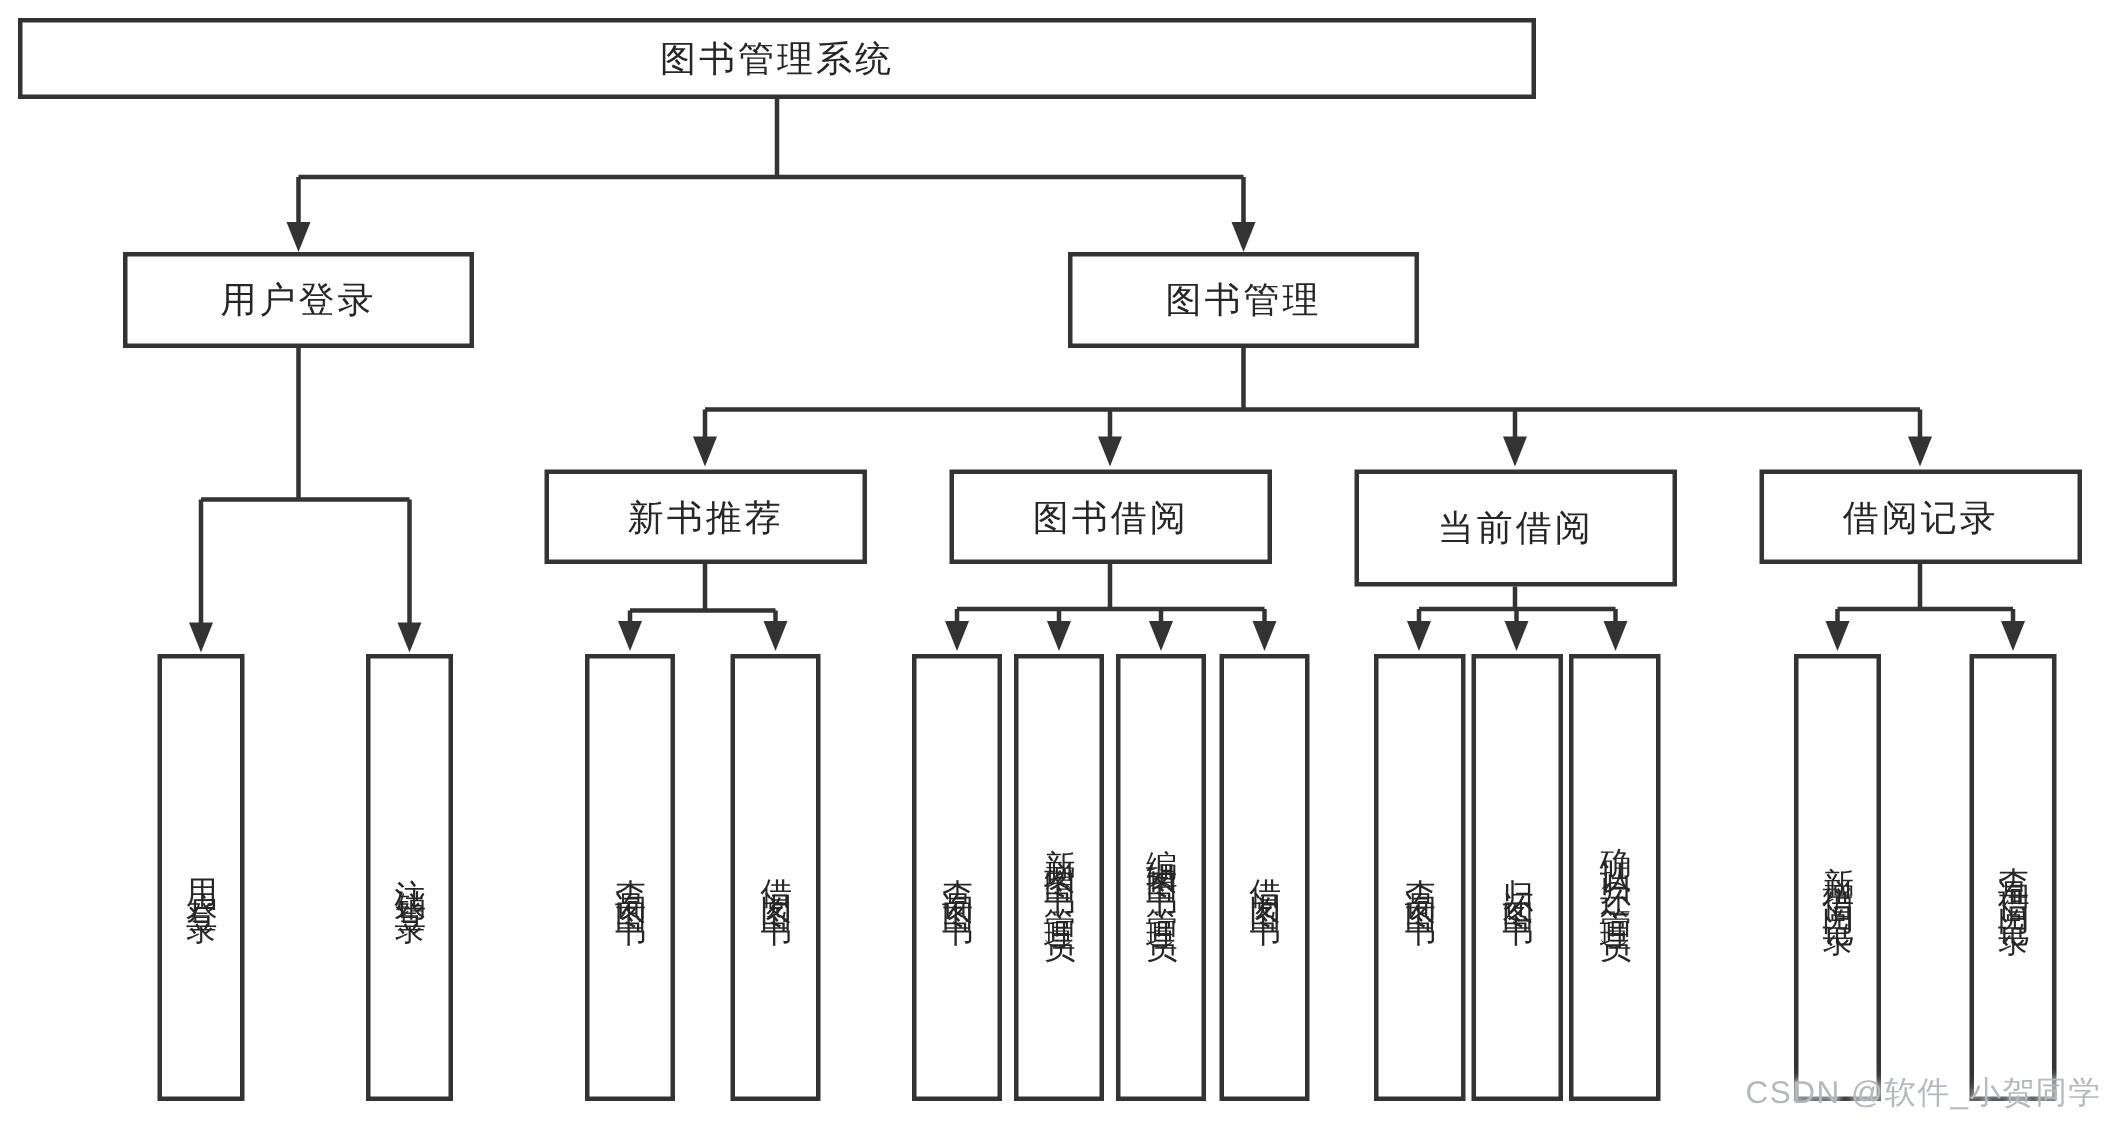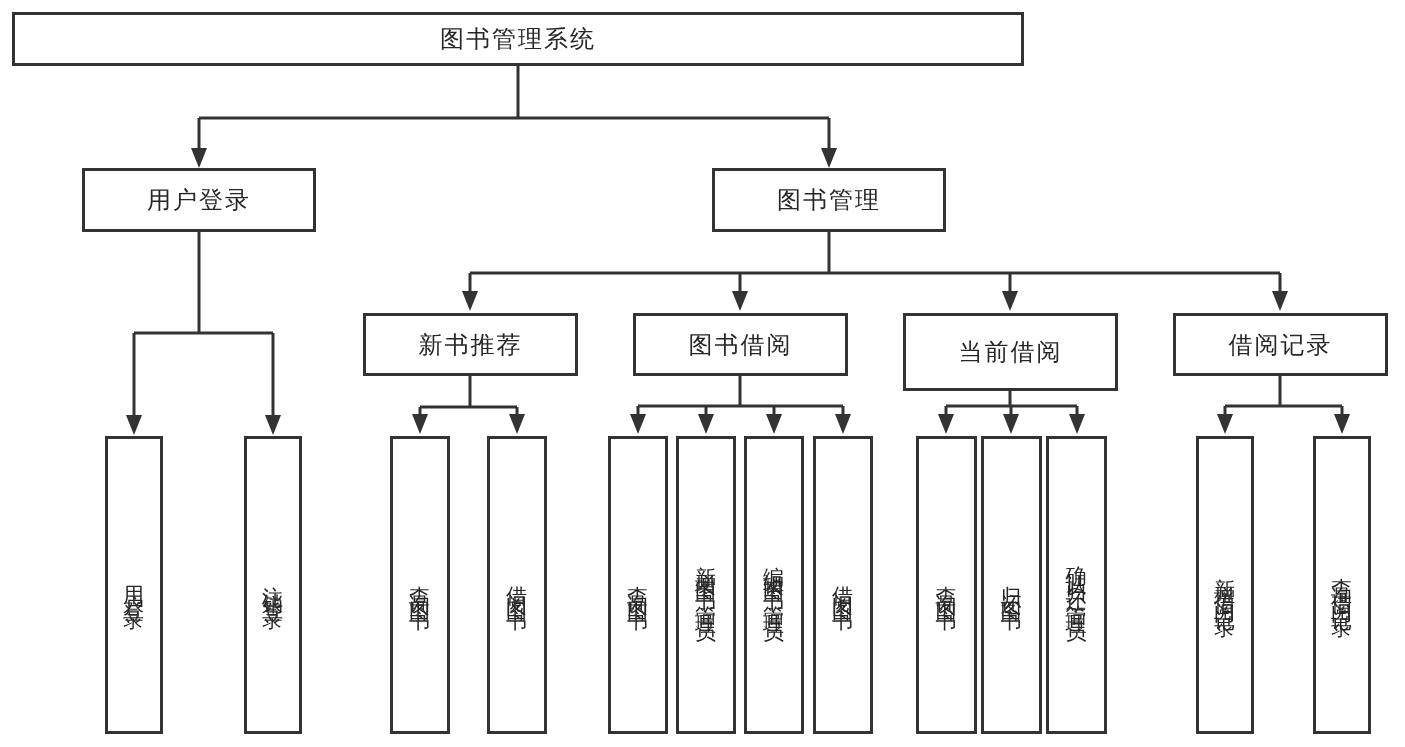--- a/index.html
+++ b/index.html
@@ -143,14 +143,15 @@
     <span class="lbl">确认归还（管理员）</span>
   </div>
 
   <div class="box v" style="left:1196px;top:436px;width:58px;height:298px">
     <span class="lbl">新增借阅记录</span>
   </div>
   <div class="box v" style="left:1313px;top:436px;width:58px;height:298px">
     <span class="lbl">查询借阅记录</span>
   </div>
 
+  <div class="watermark">CSDN @软件_小贺同学</div>
 
 </div>
 
 </body></html>

